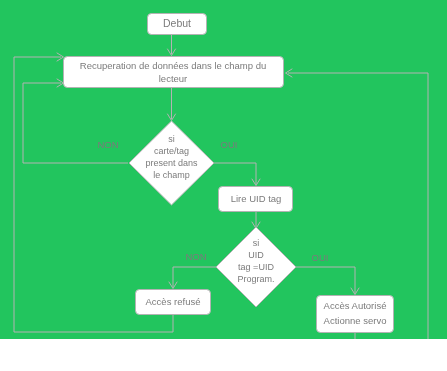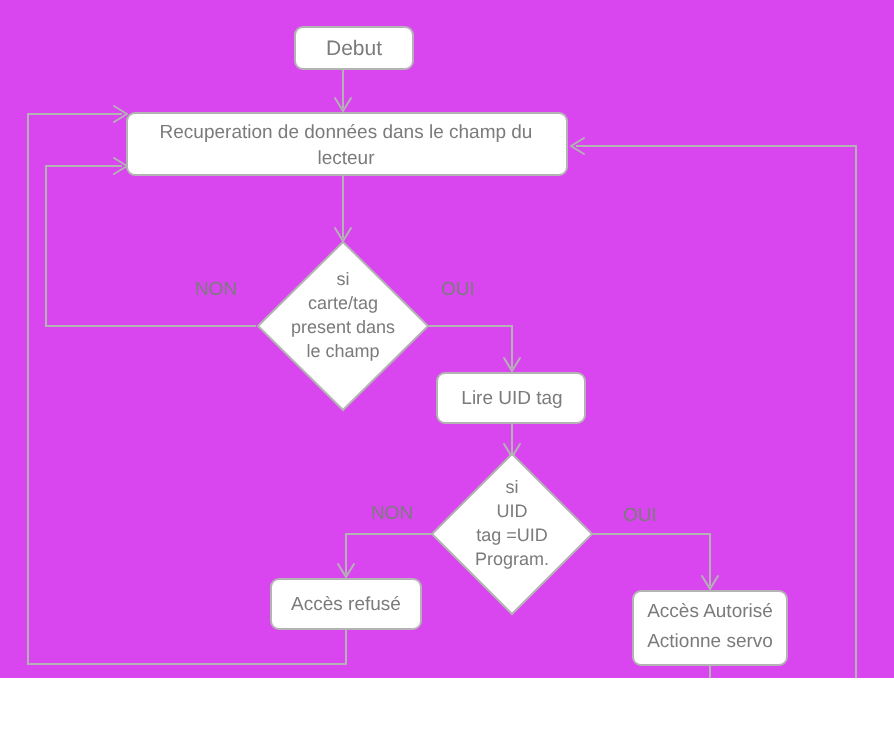--- a/index.html
+++ b/index.html
@@ -7,21 +7,21 @@
     padding: 0;
     background: #ffffff;
   }
   body {
     font-family: "Liberation Sans", sans-serif;
   }
   #canvas {
     position: relative;
     width: 447px;
     height: 339px;
-    background: #d946ef;
+    background: #22c55e;
     overflow: hidden;
   }
   #flow-svg {
     position: absolute;
     top: 0;
     left: 0;
     width: 447px;
     height: 371px;
   }
   .node-text {

